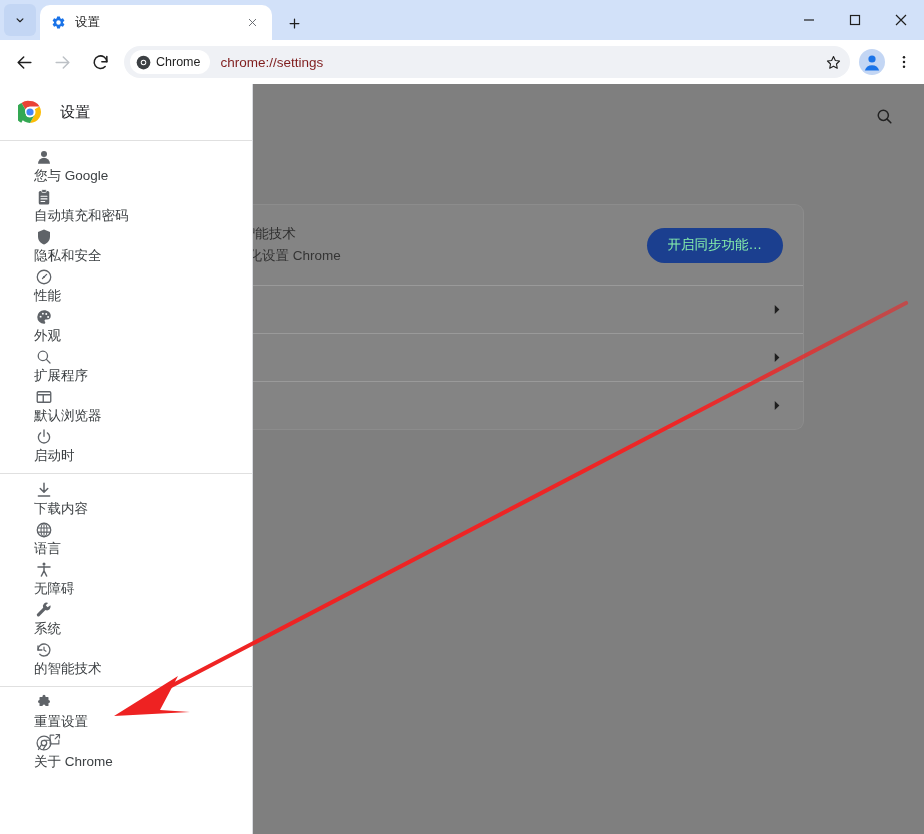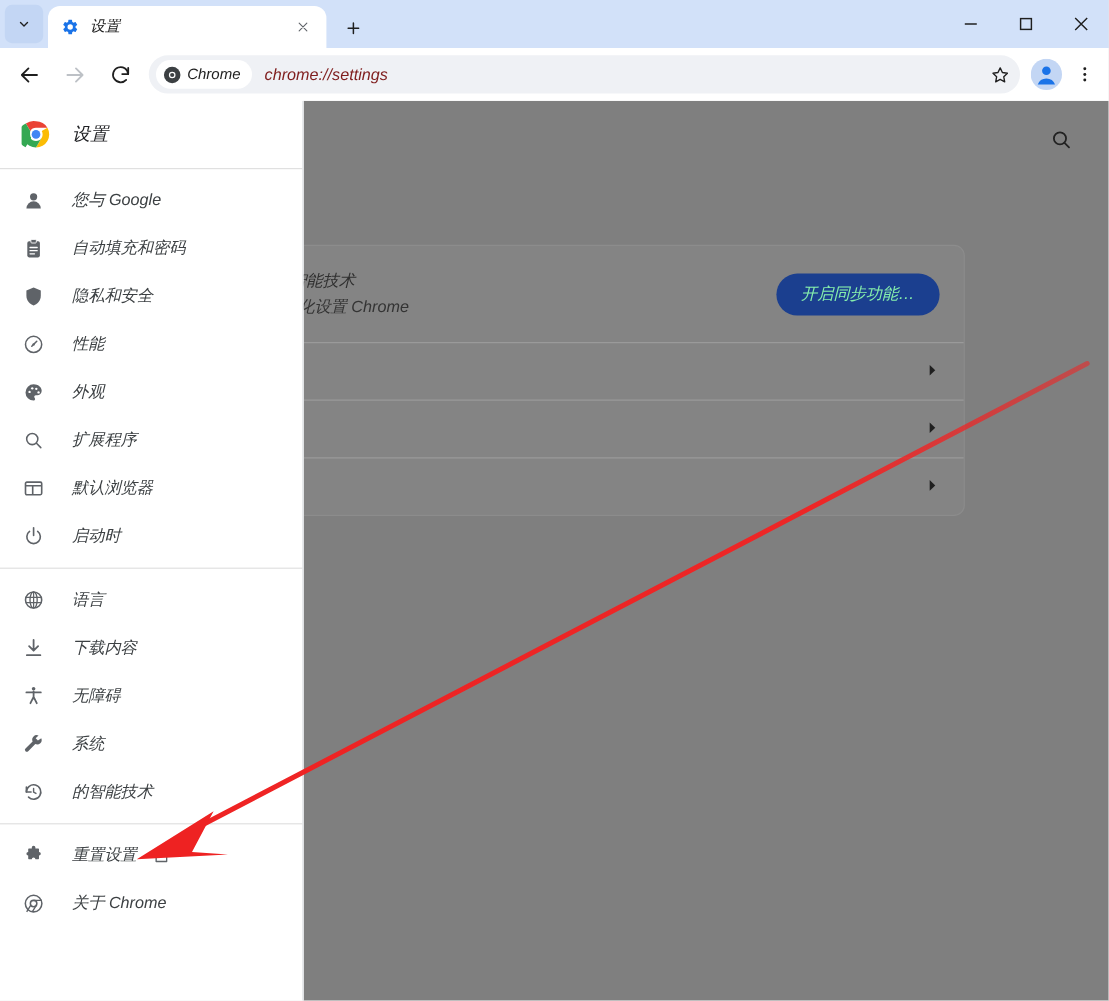--- a/index.html
+++ b/index.html
@@ -4,21 +4,21 @@
 <style>
   * { margin:0; padding:0; box-sizing:border-box; }
   html,body { width:924px; height:834px; overflow:hidden; }
   body {
     font-family:"Liberation Sans","DejaVu Sans",sans-serif;
     background:#ffffff;
     -webkit-font-smoothing:antialiased;
   }
 
   
-  #browser { position:relative; width:924px; height:834px;font-style:italic; }
+  #browser { position:relative; width:924px; height:834px; }
 
   .tabstrip{
     position:absolute; left:0; top:0; width:924px; height:40px;
     background:#d2e1f9;
   }
   .tab-search{
     position:absolute; left:4px; top:4px; width:32px; height:32px;
     border-radius:6px; display:flex; align-items:center; justify-content:center;
     background:#c3d6f4;
   }
@@ -108,22 +108,22 @@
     height:57px; display:flex; align-items:center; padding-left:18px;
     border-bottom:1px solid #e0e0e0;
   }
   .sb-header .sb-logo{ width:24px; height:24px; margin-right:18px; flex:0 0 24px; }
   .sb-header .sb-title{ font-size:15px; color:#202124; font-weight:500; letter-spacing:.3px;}
 
   .sb-group{ padding:6px 0; }
   .sb-group + .sb-group{ border-top:1px solid #e0e0e0; }
 
   .sb-item{
-    height:40px; display:flex; align-items:center; padding-left:18px;
-    border-radius:0 20px 20px 0; margin-right:12px; cursor:default;
+    height:40px; display:flex; align-items:flex-start; padding-left:34px;
+    border-radius:0 20px 20px 0; margin-right:12px; cursor:default;flex-direction:column;
   }
   .sb-item .sb-icon{
     width:20px; height:20px; margin-right:22px; flex:0 0 20px;
     display:flex; align-items:center; justify-content:center;
   }
   .sb-item .sb-label{ font-size:13.5px; color:#3c4043; white-space:nowrap; }
   .sb-item .sb-ext{ margin-left:12px; width:16px; height:16px; flex:0 0 16px;
                     display:flex; align-items:center; justify-content:center; }
 
   
@@ -420,36 +420,36 @@
           </span>
           <span class="sb-label">启动时</span>
         </div>
       </div>
 
       <div class="sb-group">
 
         <div class="sb-item">
           <span class="sb-icon">
             <svg width="18" height="18" viewBox="0 0 24 24">
+              <path d="M12 3v11M7 10l5 5 5-5" fill="none" stroke="#5f6368" stroke-width="2" stroke-linecap="round" stroke-linejoin="round"></path>
+              <path d="M4.5 20h15" stroke="#5f6368" stroke-width="2" stroke-linecap="round"></path>
+            </svg>
+          </span>
+          <span class="sb-label">下载内容</span>
+        </div>
+
+        <div class="sb-item">
+          <span class="sb-icon">
+            <svg width="18" height="18" viewBox="0 0 24 24">
               <circle cx="12" cy="12" r="9" fill="none" stroke="#5f6368" stroke-width="1.7"></circle>
               <ellipse cx="12" cy="12" rx="4" ry="9" fill="none" stroke="#5f6368" stroke-width="1.5"></ellipse>
               <path d="M3.2 9.2h17.6M3.2 14.8h17.6M12 3v18" stroke="#5f6368" stroke-width="1.4"></path>
             </svg>
           </span>
           <span class="sb-label">语言</span>
-        </div>
-
-        <div class="sb-item">
-          <span class="sb-icon">
-            <svg width="18" height="18" viewBox="0 0 24 24">
-              <path d="M12 3v11M7 10l5 5 5-5" fill="none" stroke="#5f6368" stroke-width="2" stroke-linecap="round" stroke-linejoin="round"></path>
-              <path d="M4.5 20h15" stroke="#5f6368" stroke-width="2" stroke-linecap="round"></path>
-            </svg>
-          </span>
-          <span class="sb-label">下载内容</span>
         </div>
 
         <div class="sb-item">
           <span class="sb-icon">
             <svg width="18" height="18" viewBox="0 0 24 24">
               <circle cx="12" cy="4" r="2" fill="#5f6368"></circle>
               <path d="M4 8h16" stroke="#5f6368" stroke-width="2" stroke-linecap="round"></path>
               <path d="M12 7v8M12 13l-3.5 7M12 13l3.5 7" stroke="#5f6368" stroke-width="2" stroke-linecap="round"></path>
             </svg>
           </span>

